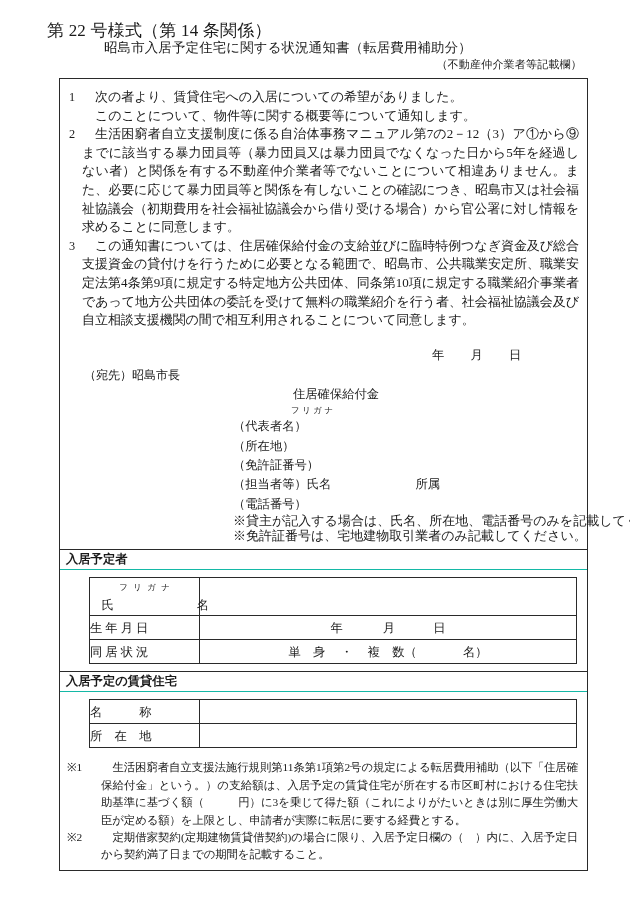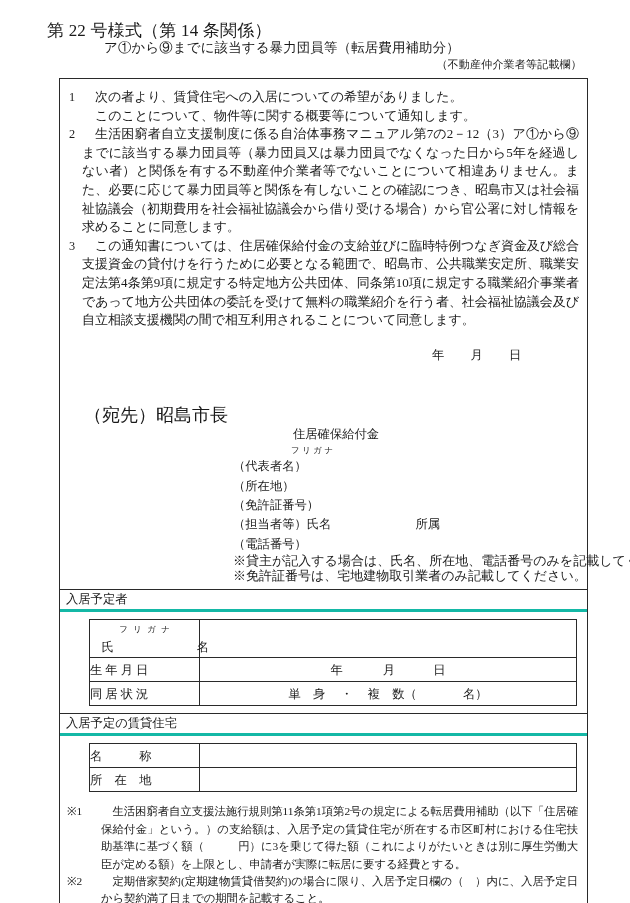--- a/index.html
+++ b/index.html
@@ -102,24 +102,23 @@
     font-size: 12.3px;
     line-height: 19px;
     letter-spacing: 0.2px;
     white-space: nowrap;
   }
   .date-line .gap { display: inline-block; width: 26px; }
 
   
   .addressee {
     padding-left: 24px;
-    font-size: 18px;
+    font-size: 12px;
     line-height: 20px;
     white-space: nowrap;
-    margin-top: 40px;
   }
 
   
   .agent-block {
     padding-left: 173px;
     font-size: 12.3px;
   }
   .agent-line {
     line-height: 19.4px;
     white-space: nowrap;
@@ -143,24 +142,25 @@
   .note-small {
     font-size: 13px;
     line-height: 14.6px;
     padding-left: 173px;
     white-space: nowrap;
   }
 
   
   .band {
     border-top: 1px solid #2a2a2a;
-    border-bottom: 3px solid #14b8a6;
+    border-bottom: 1px solid #14b8a6;
     font-size: 12.3px;
     line-height: 17px;
     padding: 1px 0 1px 6px;
+    font-weight: bold;
   }
 
   
   .tbl-wrap {
     padding: 7px 10px 7px 29px;
   }
   table.grid {
     border-collapse: collapse;
     width: 100%;
     table-layout: fixed;
@@ -236,21 +236,21 @@
   }
   .note-text p { margin: 0; }
   .note-text .ind { text-indent: 1em; }
 </style>
 </head>
 <body>
 
 <div class="page">
 
   <div class="form-no">第 22 号様式（第 14 条関係）</div>
-  <div class="doc-title">ア①から⑨までに該当する暴力団員等（転居費用補助分）</div>
+  <div class="doc-title">昭島市入居予定住宅に関する状況通知書（転居費用補助分）</div>
   <div class="doc-subtitle">（不動産仲介業者等記載欄）</div>
 
   <div class="frame">
 
     <div class="spacer-sm"></div>
 
     <div class="clause">
       <div class="clause-row">
         <div class="clause-num">1</div>
         <div class="clause-body">

